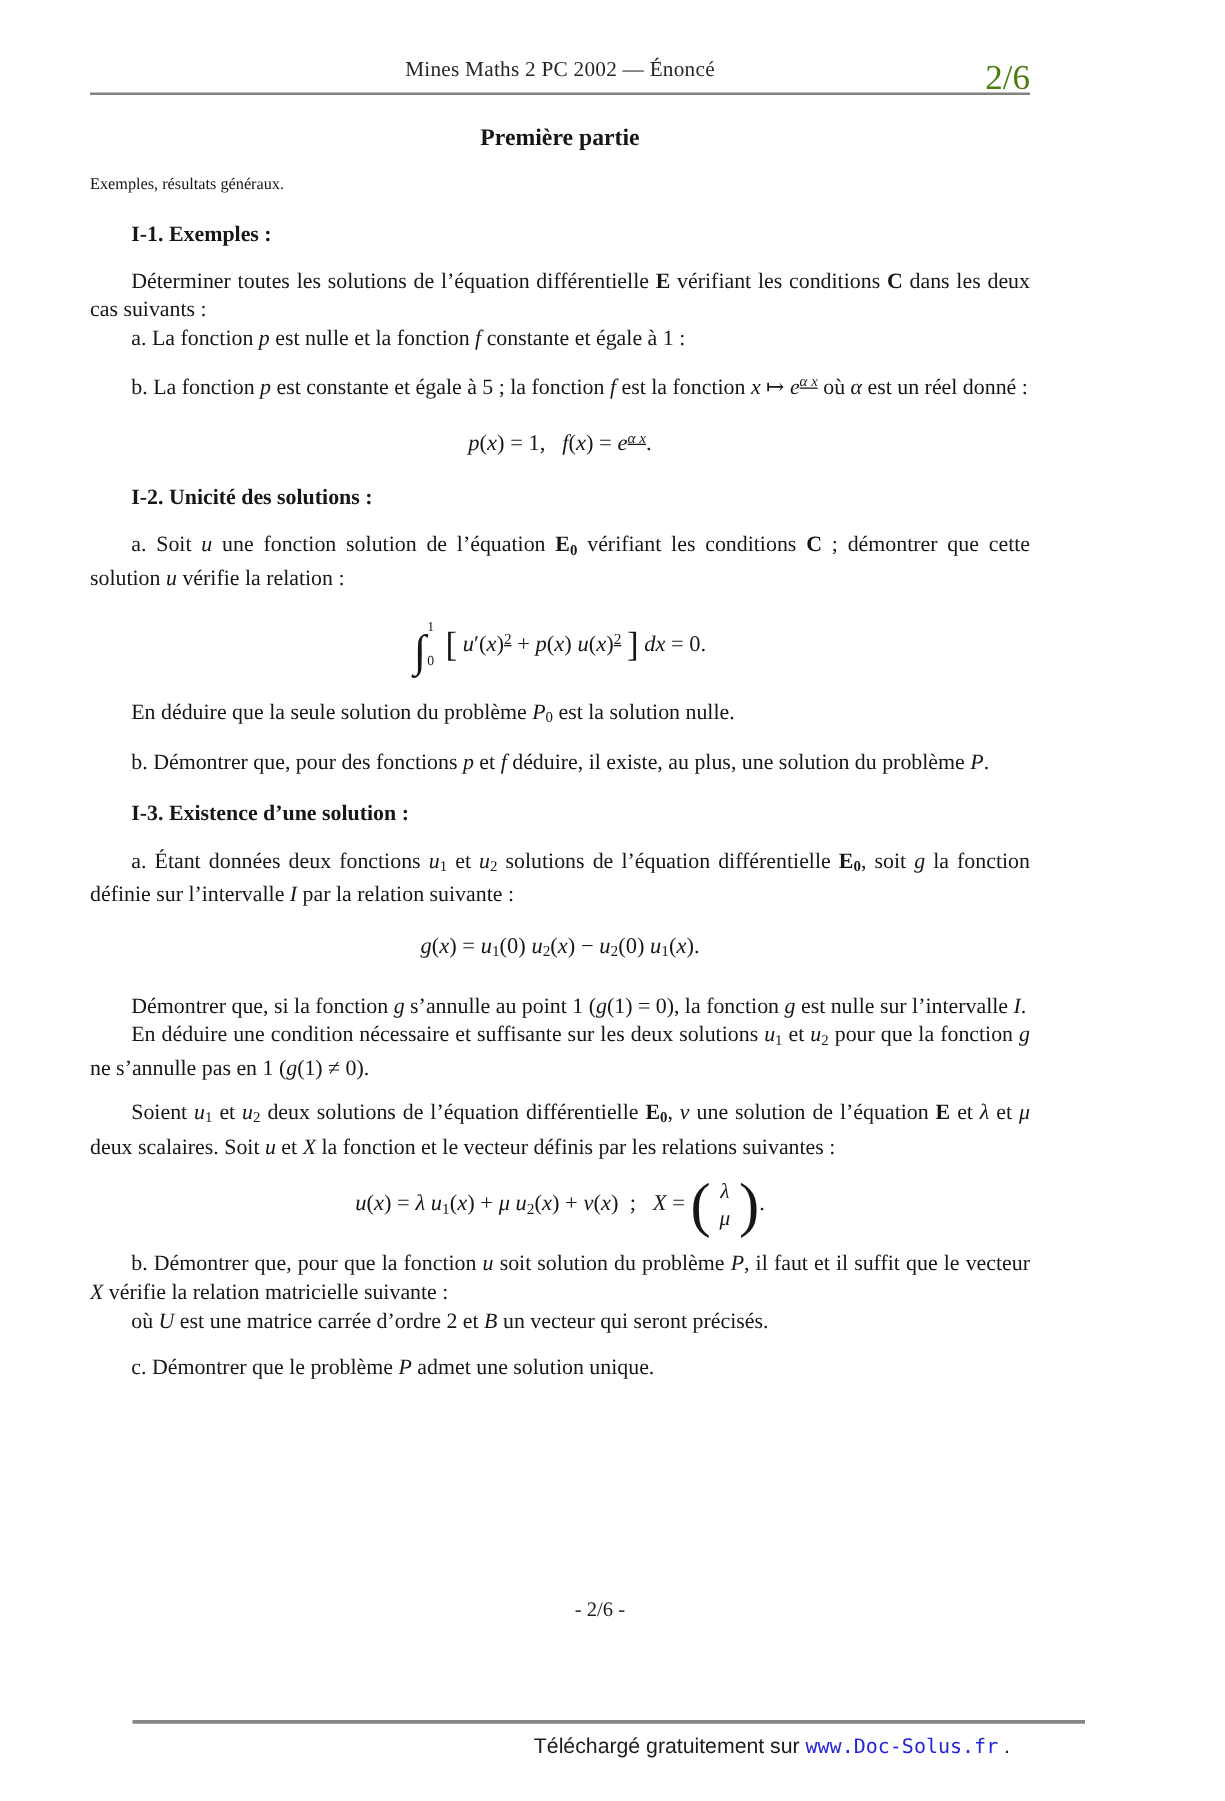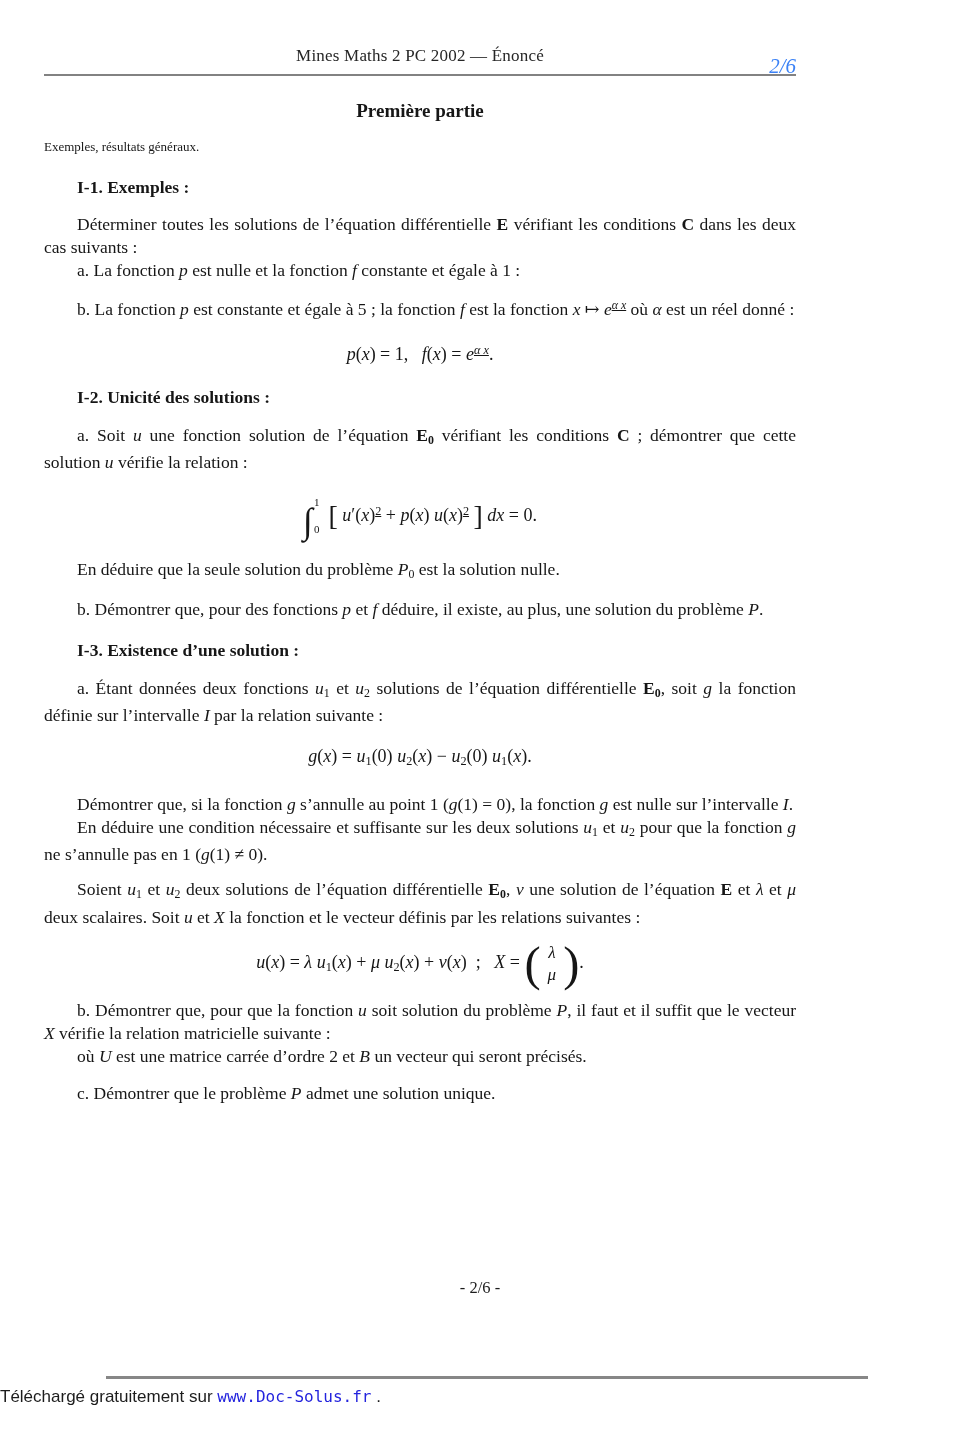--- a/index.html
+++ b/index.html
@@ -2,26 +2,26 @@
 <html lang="fr"><head>
 <meta charset="utf-8">
 <style>
   html,body{margin:0;padding:0;}
   body{
     width:980px;height:1441px;background:#ffffff;position:relative;
     font-family:"Liberation Serif","DejaVu Serif",serif;color:#161616;
     -webkit-font-smoothing:antialiased;
   }
   .sheet{position:absolute;inset:0;}
-  .col{margin-left:44px;width:752px;}
+  .col{margin-left:72px;width:752px;}
 
   
   .hdr{position:relative;padding-top:46px;}
   .h-title{text-align:center;font-size:17px;color:#262626;letter-spacing:.2px;}
-  .h-page{position:absolute;right:0;bottom:-3px;font-size:21px;color:#3b82f6;font-style:italic;}
+  .h-page{position:absolute;right:0;bottom:-3px;font-size:28px;color:#4d7c0f;}
   .h-rule{margin-top:8px;height:2px;background:#828282;}
 
   
   .part-title{margin-top:22px;text-align:center;font-size:19px;line-height:25px;font-weight:bold;}
   .part-sub{font-size:13px;line-height:22px;}
 
   
   .sec{margin-top:18px;text-indent:33px;font-size:17.5px;line-height:23px;}
   .para{margin:0;text-indent:33px;text-align:justify;font-size:17.5px;line-height:23px;}
   .g12{margin-top:12px;}
@@ -41,21 +41,21 @@
   .brk{vertical-align:-0.14em;}
   .vparen{vertical-align:middle;}
   .stack{display:inline-flex;flex-direction:column;vertical-align:middle;}
   .stack span{display:block;}
   .bounds{font-size:11px;line-height:11px;height:38px;justify-content:space-between;margin:0 9px 0 1px;transform:translateY(-1px);}
   .vec{font-size:17px;line-height:20px;font-style:italic;align-items:center;margin:0 7px;row-gap:2px;}
 
   
   .pgnum{position:absolute;top:1278px;left:104px;width:752px;text-align:center;font-size:16.5px;color:#1d1d1d;}
   .f-rule{position:absolute;top:1376px;left:106px;width:762px;height:3px;background:#878787;}
-  .f-line{position:absolute;top:1387px;left:0;width:808px;text-align:left;
+  .f-line{position:absolute;top:1387px;left:0;width:808px;text-align:right;
           font-family:"Liberation Sans","DejaVu Sans",sans-serif;font-size:17px;color:#1c1c1c;}
   .f-link{font-family:"DejaVu Sans Mono","Liberation Mono",monospace;font-size:16px;color:#2323dd;text-decoration:none;cursor:pointer;}
 </style>
 </head>
 <body>
 
 <div class="sheet">
 
   <div class="col">
     <header class="hdr">

